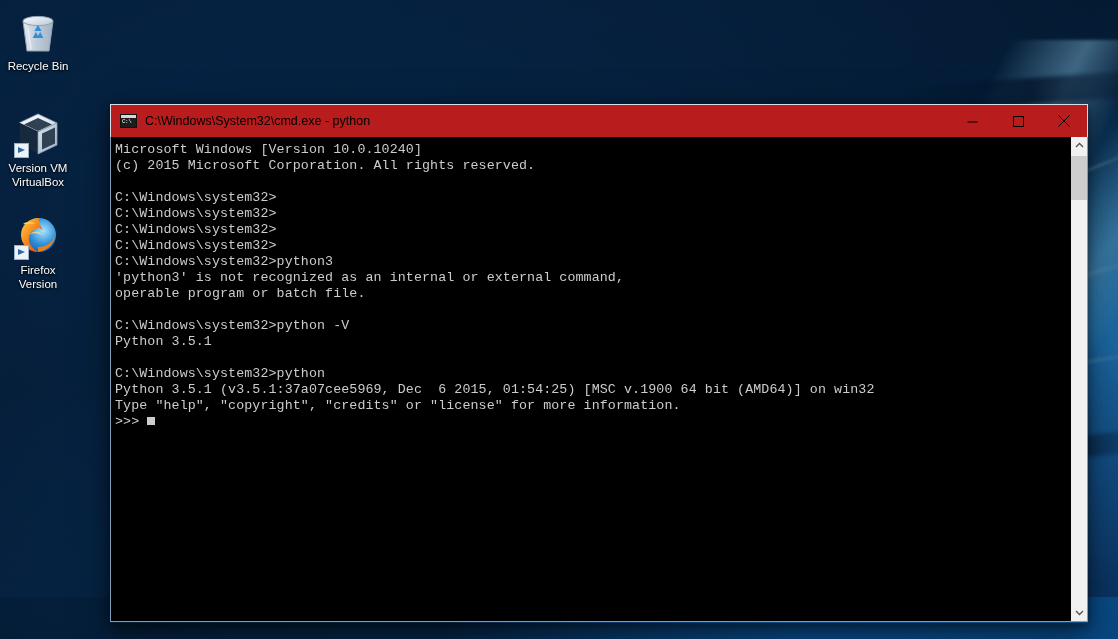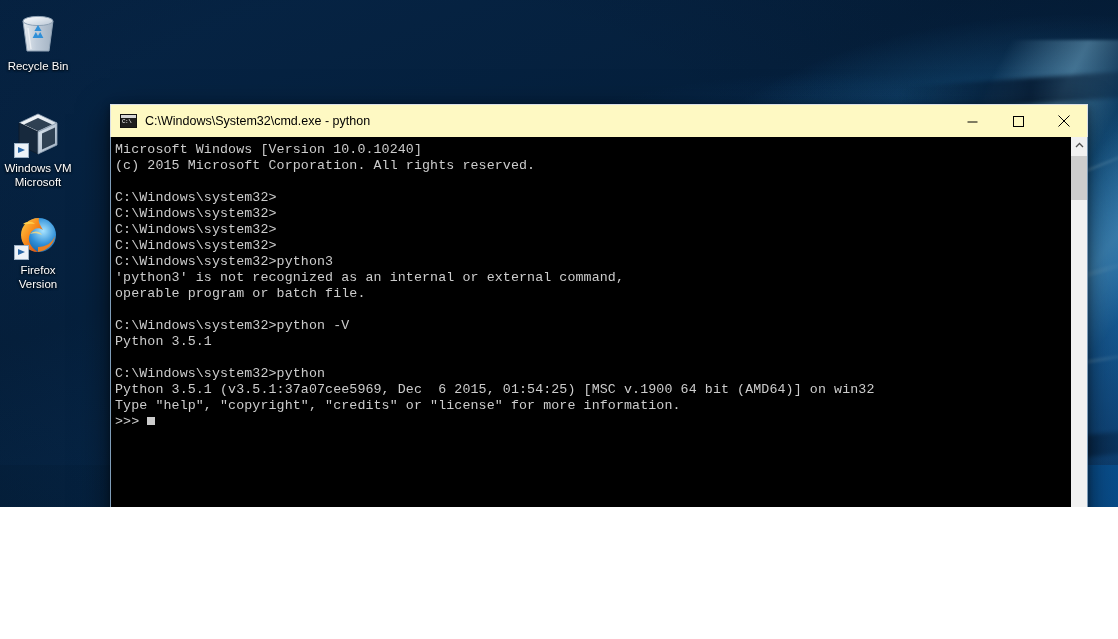--- a/index.html
+++ b/index.html
@@ -8,21 +8,21 @@
     width: 1118px;
     height: 639px;
     overflow: hidden;
     font-family: "Liberation Sans", sans-serif;
   }
 
   
   #desktop {
     position: relative;
     width: 1118px;
-    height: 507px;
+    height: 639px;
     background: #04203f;
     overflow: hidden;
   }
   .wp-base {
     position: absolute;
     inset: 0;
     background:
       radial-gradient(ellipse 900px 520px at 74% 78%, #1565b5 0%, rgba(12,60,112,0) 62%),
       radial-gradient(ellipse 760px 430px at 96% 52%, #2e9be0 0%, rgba(16,70,125,0) 58%),
       linear-gradient(160deg, #062445 0%, #05203d 38%, #072a4e 66%, #0a3566 100%);
@@ -100,21 +100,21 @@
   #cmd-window {
     position: absolute;
     left: 110px;
     top: 104px;
     width: 978px;
     height: 519px;
     box-shadow: 0 10px 30px rgba(0,0,0,0.55), 0 2px 8px rgba(0,0,0,0.4);
   }
   .titlebar {
     height: 33px;
-    background: #fef9c3;
+    background: #b91c1c;
     display: flex;
     align-items: center;
     border-top: 1px solid #d9dfe6;
     border-left: 1px solid #d9dfe6;
     border-right: 1px solid #d9dfe6;
     box-sizing: border-box;
   }
   .tb-icon {
     width: 17px;
     height: 14px;
@@ -275,22 +275,22 @@
           </linearGradient>
         </defs>
         <polygon points="24,4 43,13 24,22 5,13" fill="url(#vbTop)" stroke="#8ea0b3" stroke-width="0.8"></polygon>
         <polygon points="5,13 24,22 24,44 5,35" fill="#17293d" stroke="#0e1b29" stroke-width="0.8"></polygon>
         <polygon points="43,13 24,22 24,44 43,35" fill="url(#vbRight)" stroke="#8ea0b3" stroke-width="0.8"></polygon>
         <polygon points="24,8 38,14.5 24,21 10,14.5" fill="#16293c" opacity="0.88"></polygon>
         <polygon points="28,23.5 41,17.5 41,33.5 28,39.5" fill="#16293c" opacity="0.85"></polygon>
       </svg>
       <span class="shortcut-arrow"></span>
     </div>
-    <span class="icon-label">Windows VM</span>
-    <span class="icon-label">Microsoft</span>
+    <span class="icon-label">Version VM</span>
+    <span class="icon-label">VirtualBox</span>
   </div>
 
   <div class="icon-cell" style="left:0px; top:212px;">
     <div class="icon-art">
       <svg width="48" height="48" viewBox="0 0 48 48">
         <defs>
           <radialGradient id="ffGlobe" cx="0.62" cy="0.38" r="0.72">
             <stop offset="0%" stop-color="#a8e4ff"></stop>
             <stop offset="55%" stop-color="#2f8fd8"></stop>
             <stop offset="100%" stop-color="#145a9c"></stop>

